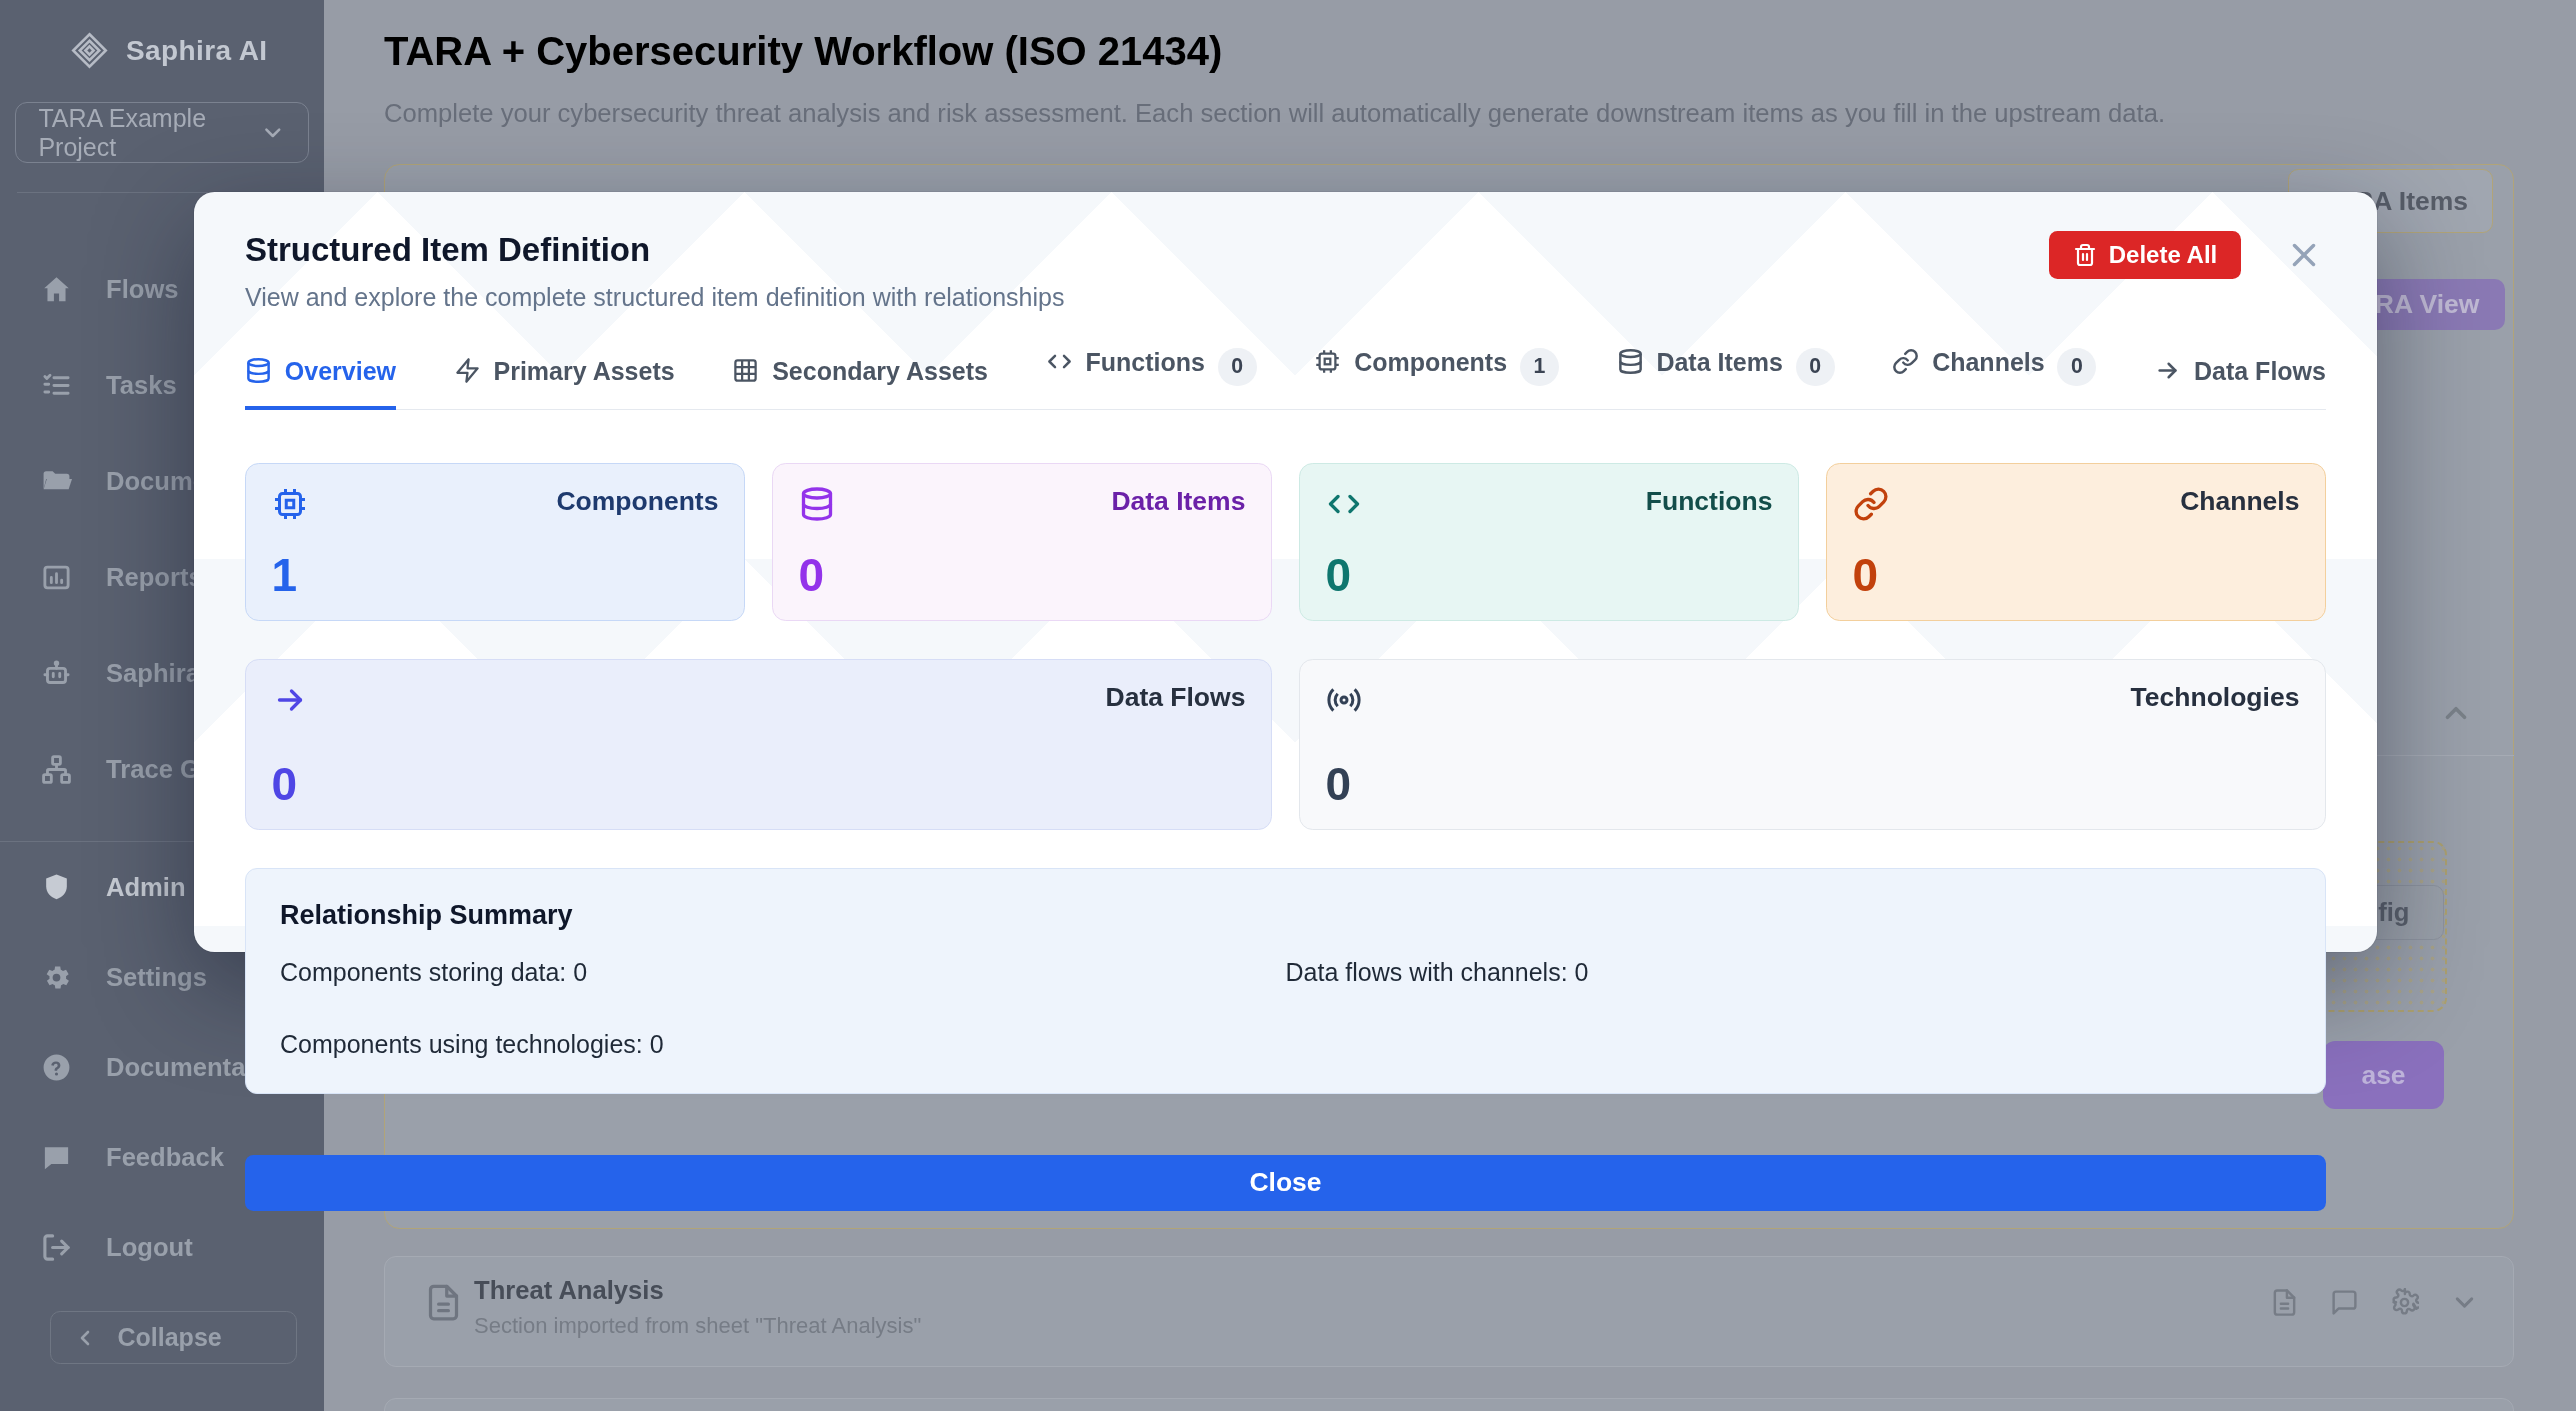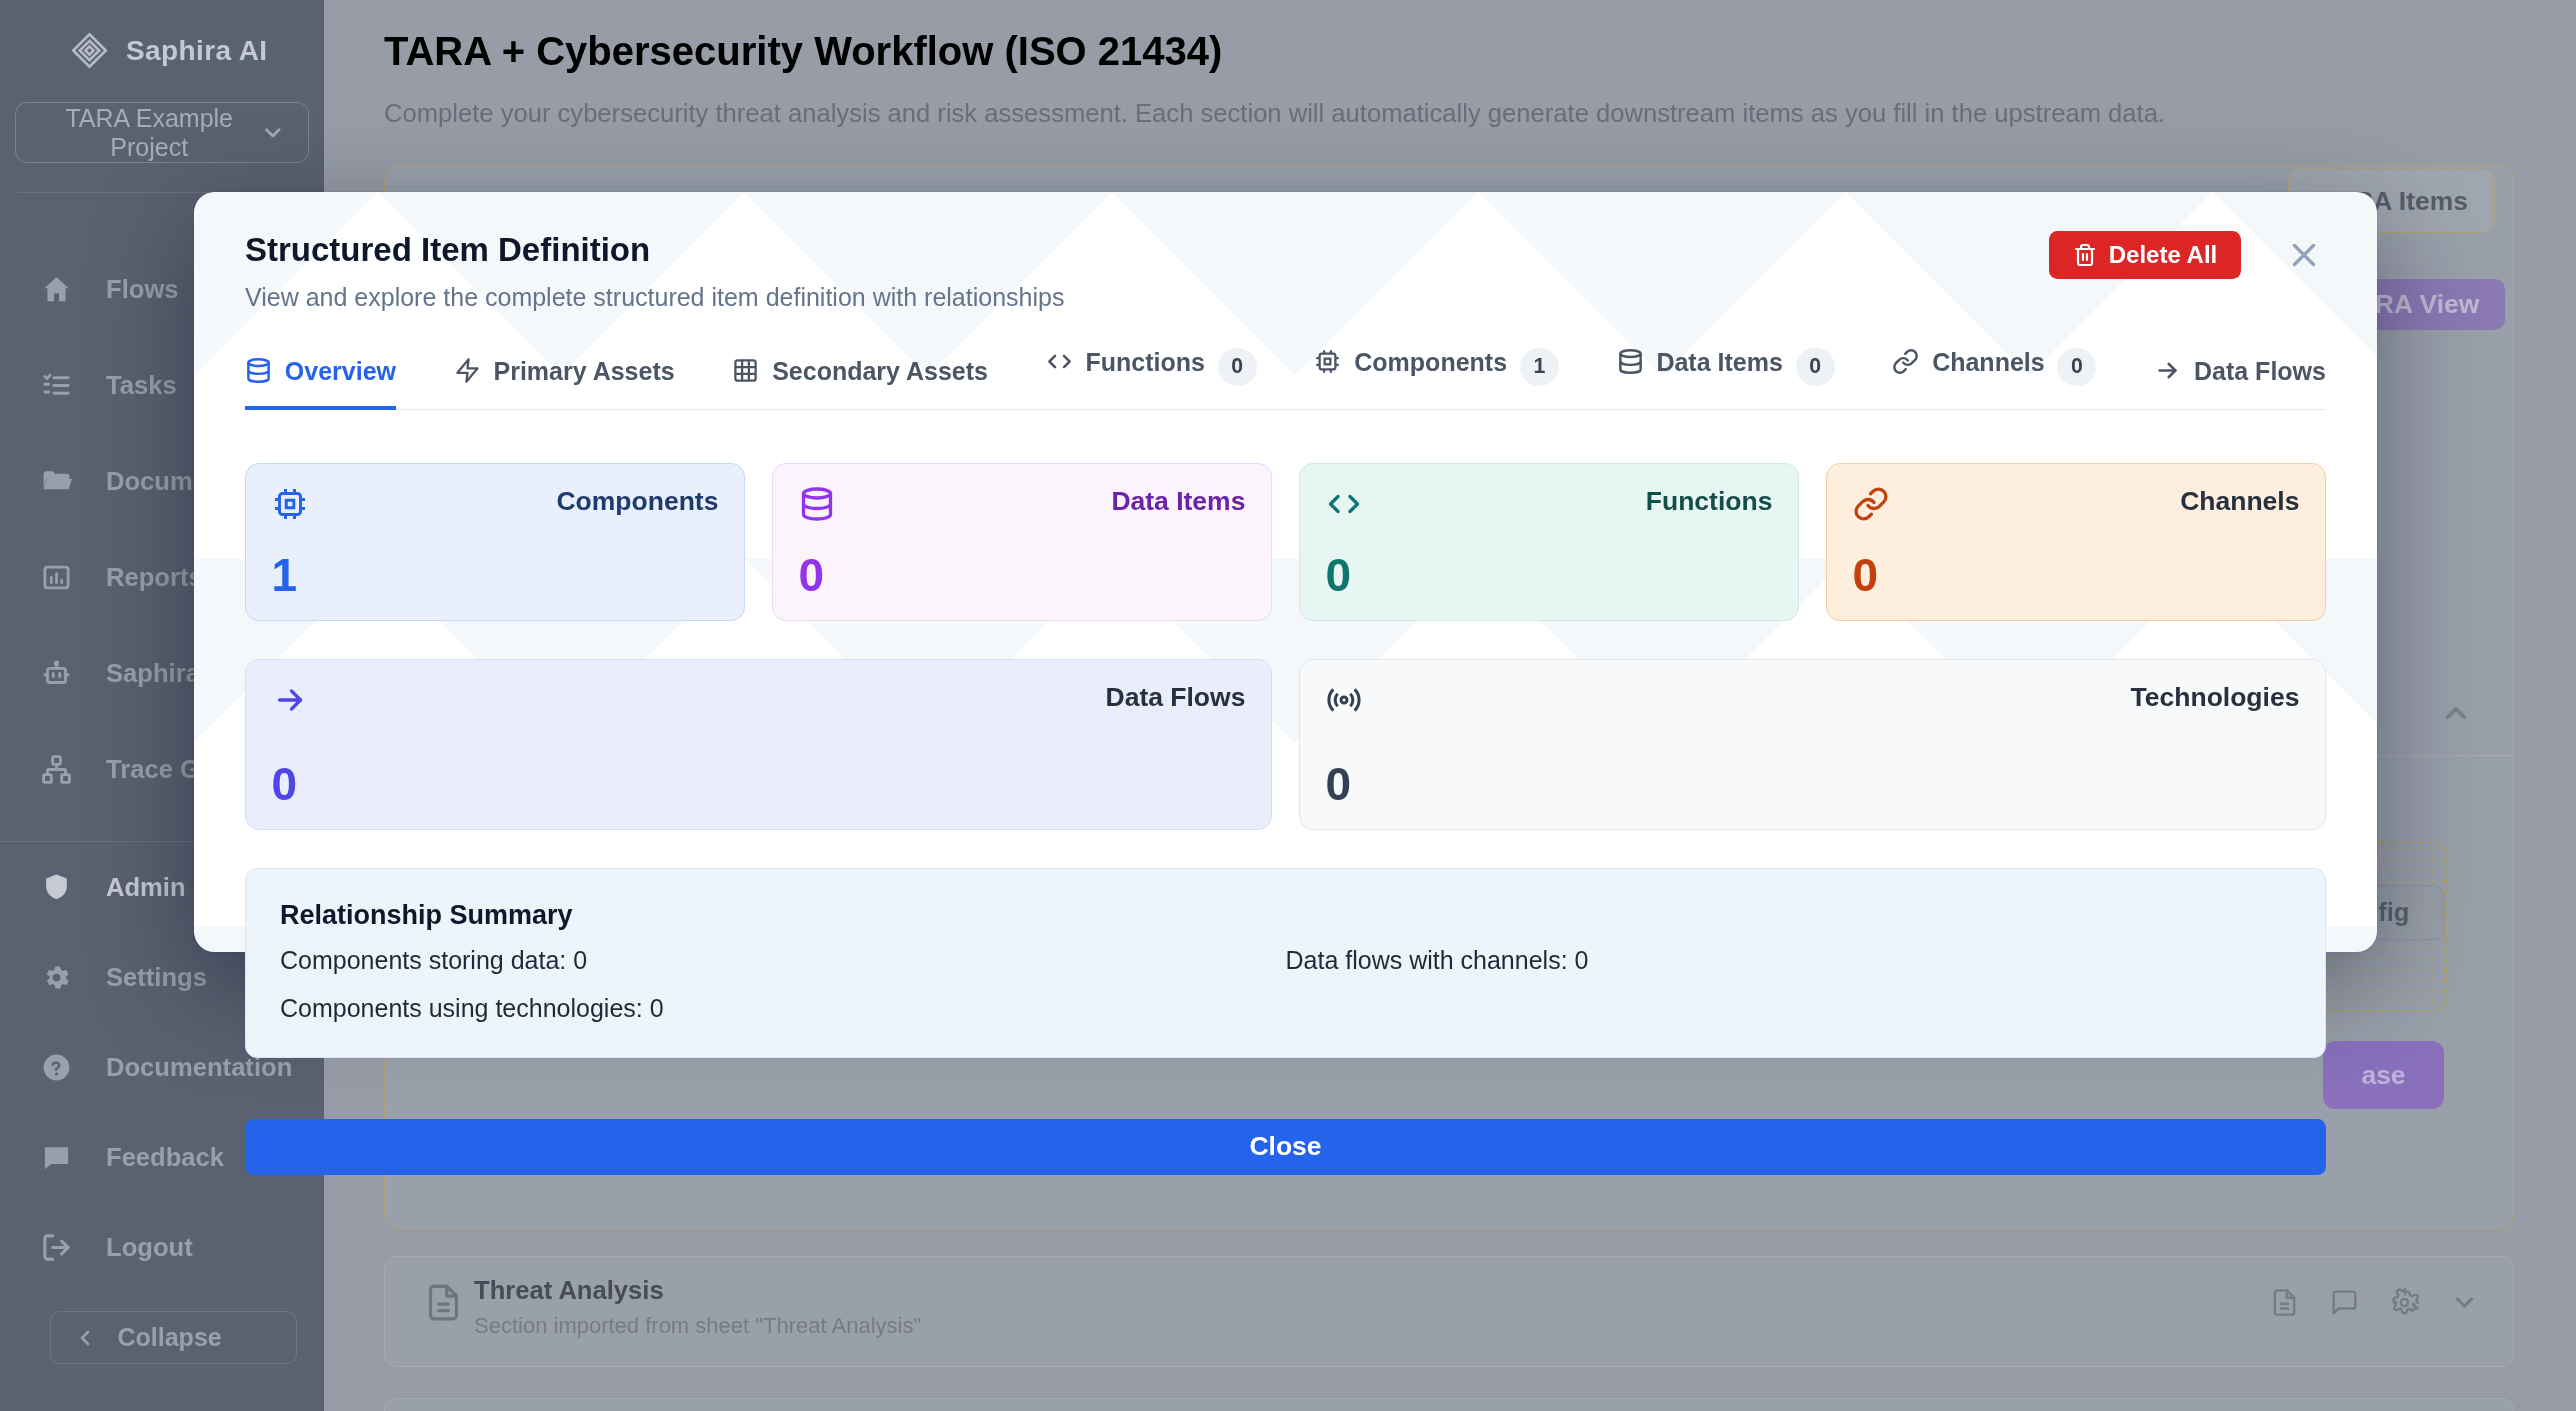--- a/index.html
+++ b/index.html
@@ -1,21 +1,21 @@
 <!DOCTYPE html>
 <html style="font-size:13.7px"><head>
 <meta charset="utf-8">
 <style>
   * { box-sizing: border-box; margin: 0; padding: 0; }
   html,body { width: 2576px; height: 1412px; overflow: hidden;
     font-family: "Liberation Sans", "DejaVu Sans", sans-serif; }
   .stage { position: relative; width: 2576px; height: 1412px; background:#979ca6; }
 
   
-  .sidebar { position:absolute; left:0; top:0; width:324px; height:1412px; background:#5a6170; z-index:1;text-align:center; }
+  .sidebar { position:absolute; left:0; top:0; width:324px; height:1412px; background:#5a6170; z-index:1; }
   .brand { display:flex; align-items:center; gap:17px; padding:31px 0 0 70px; color:#c3c8d1; }
   .brand svg { color:#b6bbc5; }
   .brand-name { font-size:28px; font-weight:700; letter-spacing:0.4px; }
   .proj { margin:32px 15.4px 0 15.4px; height:61px; border:1.7px solid #7b8290; border-radius:12px;
     display:flex; align-items:center; justify-content:space-between; padding:0 22px; color:#a6acb7; font-size:25px; cursor:pointer; }
   .side-div { margin:29px 17px 0 17px; border-top:1.7px solid #6b7280; }
   .nav { margin-top:48px; }
   .nav-item { height:96px; display:flex; align-items:center; gap:34px; padding-left:41px; color:#99a0ab; font-size:25.6px; font-weight:600; cursor:pointer; white-space:nowrap; }
   .nav2 { margin-top:24px; border-top:1.7px solid #6b7280; }
   .nav2 .nav-item { height:90px; }
@@ -85,21 +85,21 @@
   .stat { height:158px; border-radius:13.7px; border:1.7px solid var(--bc); background:var(--bg); padding:22px 25.6px;
     display:flex; flex-direction:column; }
   .stats2 .stat { height:171px; }
   .stat-top { display:flex; justify-content:space-between; align-items:flex-start; }
   .stat-top svg { color:var(--ac); }
   .stat-label { font-size:26.5px; font-weight:700; color:var(--lc); }
   .stat-val { margin-top:auto; font-size:46px; font-weight:700; color:var(--ac); line-height:1; }
 
   .rel { margin-top:38px; background:#eef4fc; border:1.7px solid #d8e4f7; border-radius:12px; padding:31px 34px 34px 34px; }
   .rel-title { font-size:27px; font-weight:700; color:#0f172a; }
-  .rel-grid { margin-top:15px; display:grid; grid-template-columns:1fr 1fr; row-gap:19px; font-size:25px; color:#1f2937; }
+  .rel-grid { margin-top:27px; display:grid; grid-template-columns:1fr 1fr; row-gap:43px; font-size:25px; color:#1f2937; }
 
   .close-btn { margin-top:61px; width:100%; height:56px; background:#2563eb; border:none; border-radius:8.5px;
     color:#fff; font-size:26.5px; font-weight:600; cursor:pointer; font-family:inherit; display:flex; align-items:center; justify-content:center; }
 
   svg { display:block; }
 </style>
 </head>
 <body>
 
 <div class="stage">

